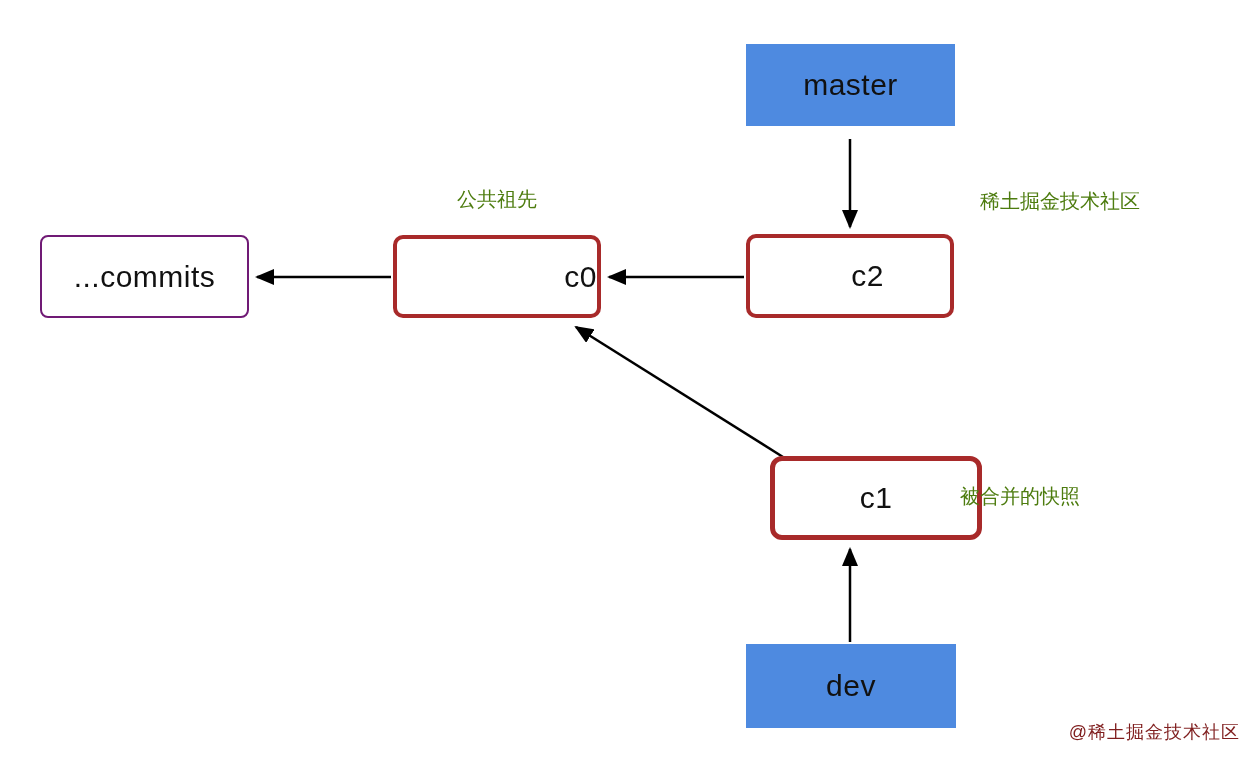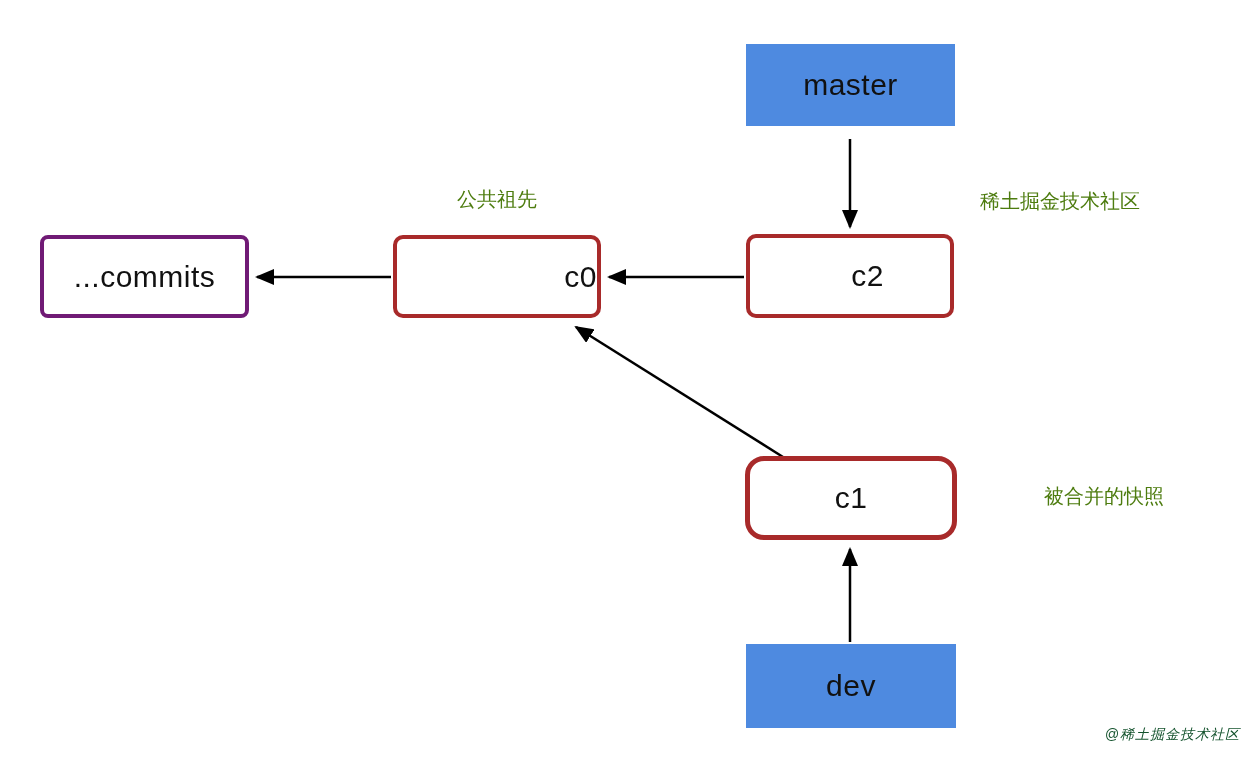--- a/index.html
+++ b/index.html
@@ -36,44 +36,44 @@
   .branch-box {
     background: #4e8ae0;
   }
   .commit-box {
     background: #ffffff;
     border: 4px solid #a82a2a;
     border-radius: 10px;
   }
   .commit-box.thick {
     border-width: 5px;
-    border-radius: 19px;
+    border-radius: 12px;
+    margin-left: 25px;
   }
   .history-box {
     background: #ffffff;
-    border: 4px solid #701a75;
+    border: 2px solid #701a75;
     border-radius: 8px;
   }
   .anno {
     position: absolute;
     font-size: 20px;
     color: #4d7c0f;
     white-space: nowrap;
   }
   .anno.centered {
     text-align: center;
   }
   .watermark {
     position: absolute;
     right: 14px;
     bottom: 22px;
-    font-size: 14px;
-    color: #14532d;
+    font-size: 18px;
+    color: #7f1d1d;
     letter-spacing: 1px;
-    font-style: italic;
   }
 </style>
 </head>
 <body>
 
 <div class="canvas">
 
   <svg class="edges-svg" viewBox="0 0 1254 766" xmlns="http://www.w3.org/2000/svg">
     <defs>
       <marker id="arrowhead" markerUnits="userSpaceOnUse" markerWidth="20" markerHeight="16" refX="17" refY="8" orient="auto">
@@ -108,17 +108,17 @@
   </div>
 
   <div class="node commit-box thick" style="left:745px; top:456px; width:212px; height:84px;">
     <span>c1</span>
   </div>
 
   <div class="anno centered" style="left:393px; top:186px; width:208px;">公共祖先</div>
 
   <div class="anno" style="left:980px; top:188px;">稀土掘金技术社区</div>
 
-  <div class="anno" style="left:1044px; top:483px;">被合并的快照</div>
+  <div class="anno" style="left:960px; top:483px;">被合并的快照</div>
 
   <div class="watermark">@稀土掘金技术社区</div>
 
 </div>
 
 </body></html>

